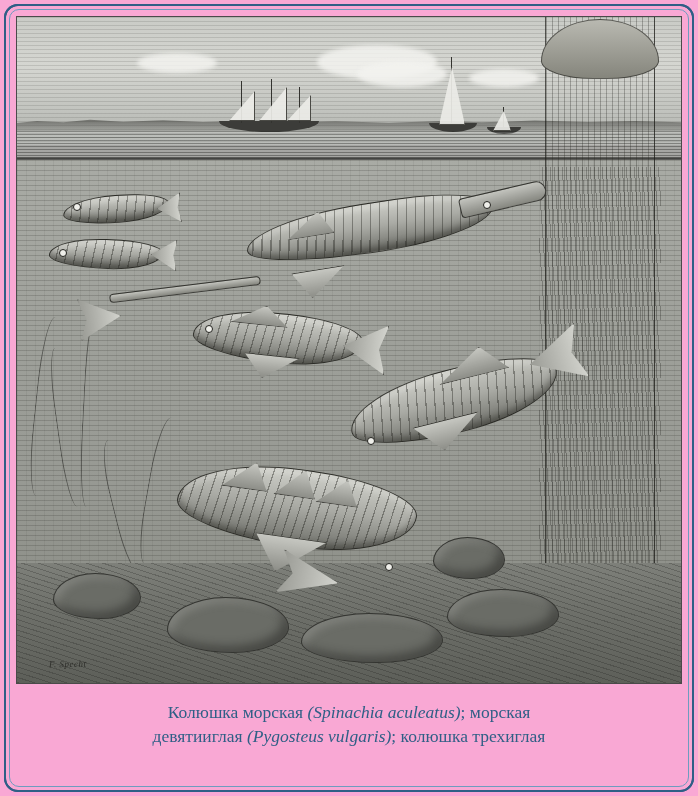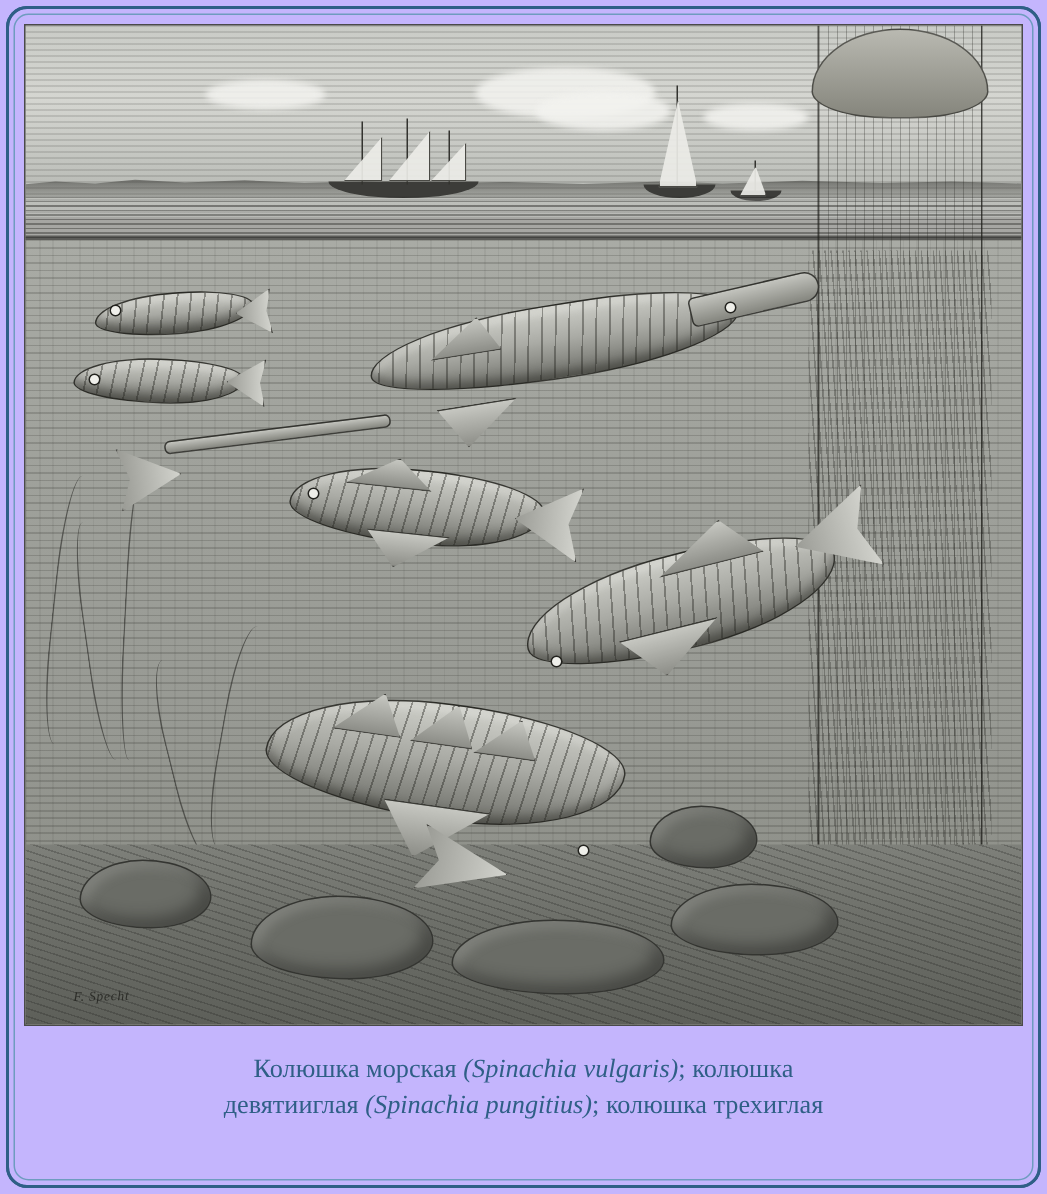--- a/index.html
+++ b/index.html
@@ -11,21 +11,21 @@
     width: 698px;
     height: 796px;
     font-family: "Liberation Serif", serif;
     overflow: hidden;
   }
 
   .page {
     position: relative;
     width: 698px;
     height: 796px;
-    background: #c4b5fd;
+    background: #f9a8d4;
     box-sizing: border-box;
   }
 
   
   .frame-outer {
     position: absolute;
     left: 4px;
     top: 4px;
     width: 690px;
     height: 788px;
@@ -430,19 +430,19 @@
         <div class="fin" style="left:236px; top:520px; width:70px; height:34px; clip-path:polygon(0 0,100% 0,34% 100%); transform:rotate(8deg);"></div>
         <div class="tail" style="left:262px; top:538px; width:58px; height:42px; clip-path:polygon(100% 50%,0 0,22% 50%,0 100%); transform:rotate(12deg);"></div>
         <div class="eye" style="left:368px; top:546px;"></div>
       </div>
 
       <div class="signature">F. Specht</div>
     </div>
   </div>
 
   <div class="caption">
-    <span><span>Колюшка морская </span><i>(Spinachia vulgaris)</i><span>; колюшка</span></span>
+    <span><span>Колюшка морская </span><i>(Spinachia aculeatus)</i><span>; морская</span></span>
     <br>
-    <span><span>девятииглая </span><i>(Spinachia pungitius)</i><span>; колюшка трехиглая</span></span>
+    <span><span>девятииглая </span><i>(Pygosteus vulgaris)</i><span>; колюшка трехиглая</span></span>
     <br>
   </div>
 
 </div>
 
 </body></html>

